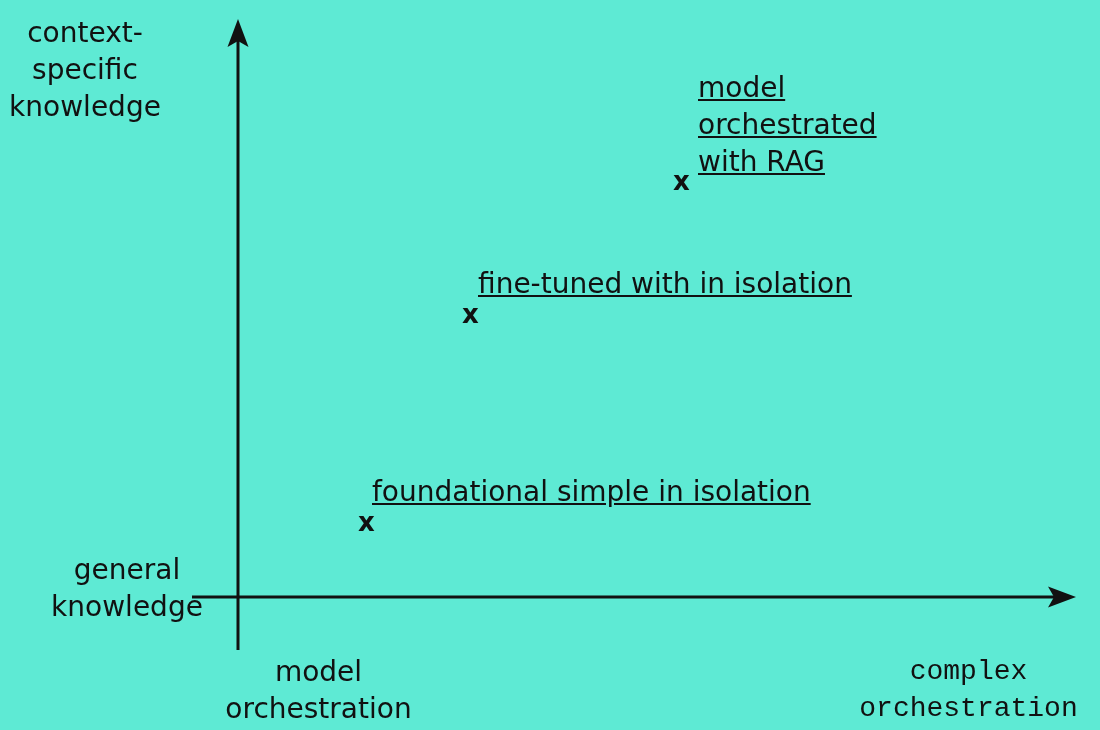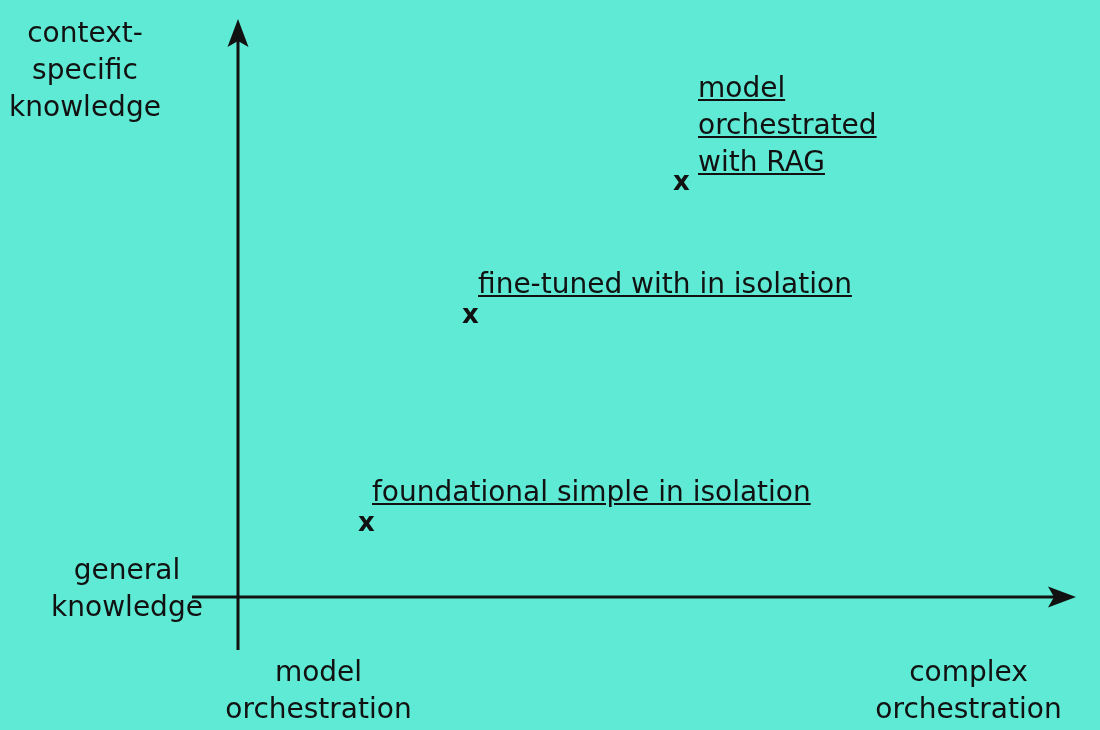--- a/index.html
+++ b/index.html
@@ -56,20 +56,21 @@
     left: 196px;
     top: 653px;
     width: 245px;
     text-align: center;
   }
   #label-x-right {
     left: 846px;
     top: 653px;
     width: 245px;
     text-align: center;
+    font-family: Liberation Mono, monospace;
   }
 
   
   .point {
     position: absolute;
   }
   .point .marker {
     position: absolute;
     font-size: 26px;
     font-weight: 700;

